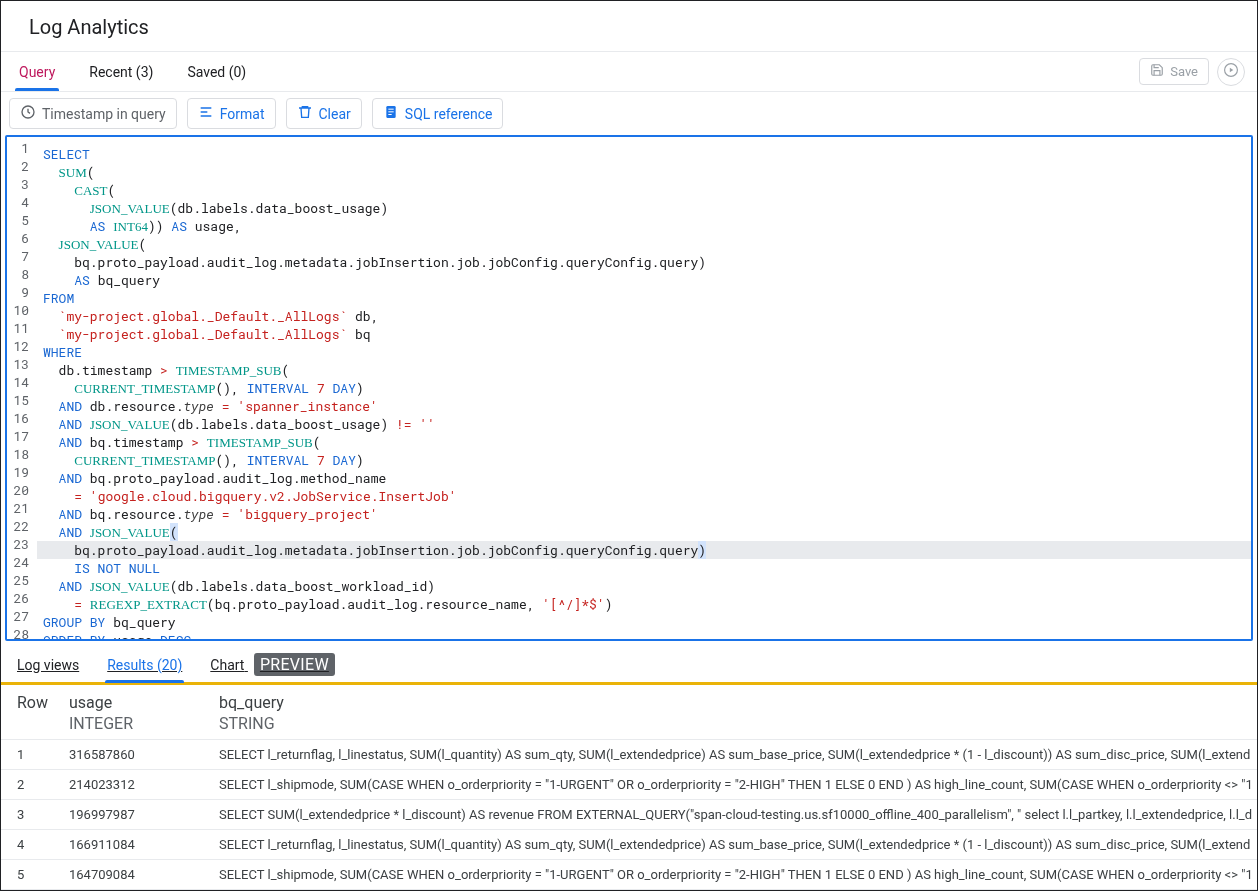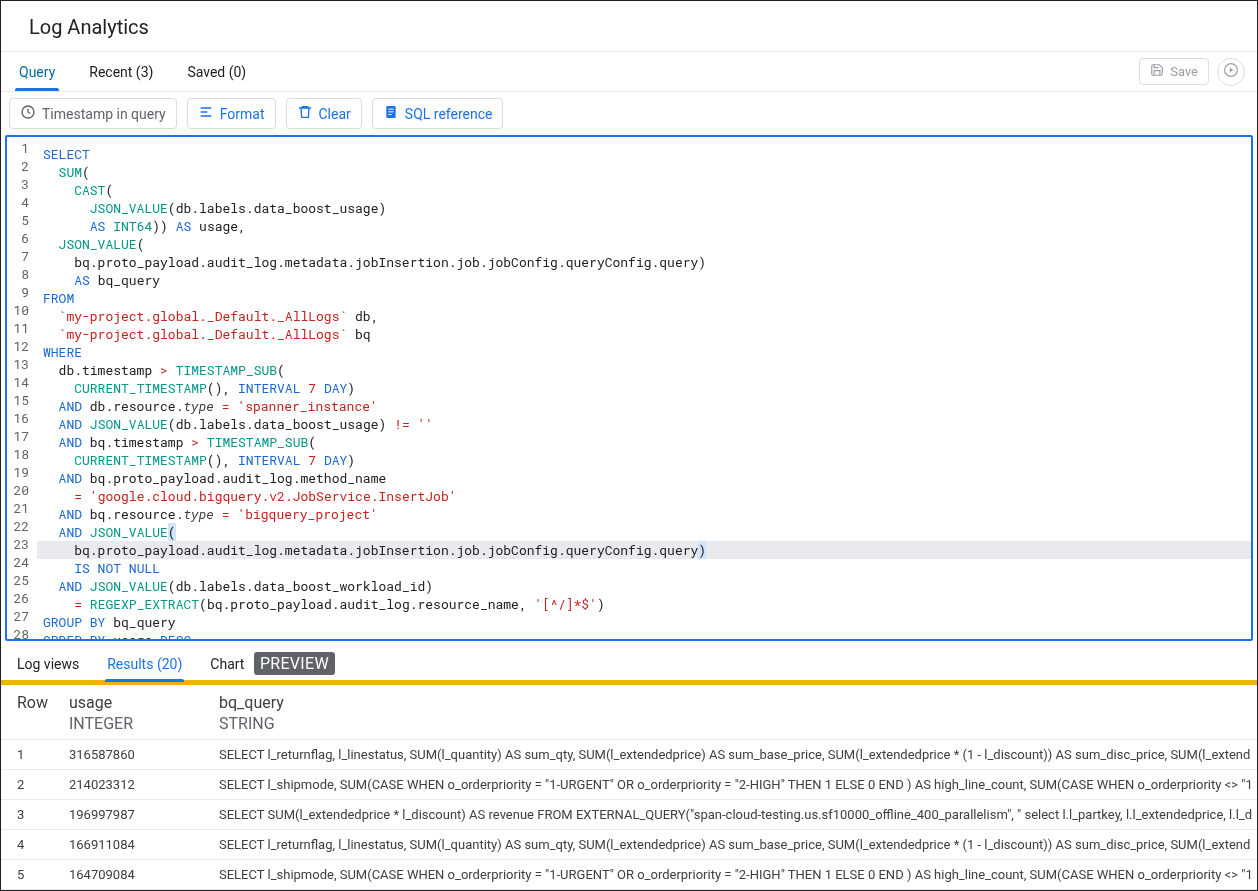--- a/index.html
+++ b/index.html
@@ -30,21 +30,21 @@
   }
   .top-tab {
     padding: 10px 18px 10px 0;
     margin-right: 16px;
     font-size: 14px;
     color: #202124;
     cursor: pointer;
     position: relative;
   }
   .top-tab.active {
-    color: #0369a1;
+    color: #be185d;
   }
   .top-tab.active::after {
     content: "";
     position: absolute;
     left: -4px;
     right: 14px;
     bottom: -1px;
     height: 3px;
     background: #1a73e8;
     border-radius: 2px 2px 0 0;
@@ -126,38 +126,39 @@
     left: 30px; right: 0; top: 0; bottom: 0;
     padding-top: 8px;
     padding-left: 6px;
     white-space: pre;
     overflow: hidden;
   }
   .code-line { height: 18px; }
   .code-line.hl { background: #e8eaed; margin-left: -6px; padding-left: 6px; }
   
   .kw   { color: #1967d2; }     
-  .fn   { color: #009688; }     
+  .fn   { color: #009688; font-family: Liberation Serif, serif; }     
   .num  { color: #c5221f; }     
   .str  { color: #c5221f; }     
   .op   { color: #c5221f; }     
   .type { color: #404040; font-style: italic; } 
   .tick { color: #c5221f; }     
   .paren { color: #202124; }
   .alias { color: #202124; }
   .highlight-paren { background: #d2e3fc; }
   
   .results-tabs {
     display: flex;
     align-items: center;
     gap: 28px;
     padding: 0 0 0 16px;
-    border-bottom: 5px solid #eab308;
+    border-bottom: 3px solid #eab308;
     height: 38px;
     margin-top: 6px;
+    text-decoration: underline;
   }
   .r-tab {
     padding: 9px 0;
     font-size: 14px;
     color: #202124;
     cursor: pointer;
     position: relative;
   }
   .r-tab.active { color: #1a73e8; }
   .r-tab.active::after {

